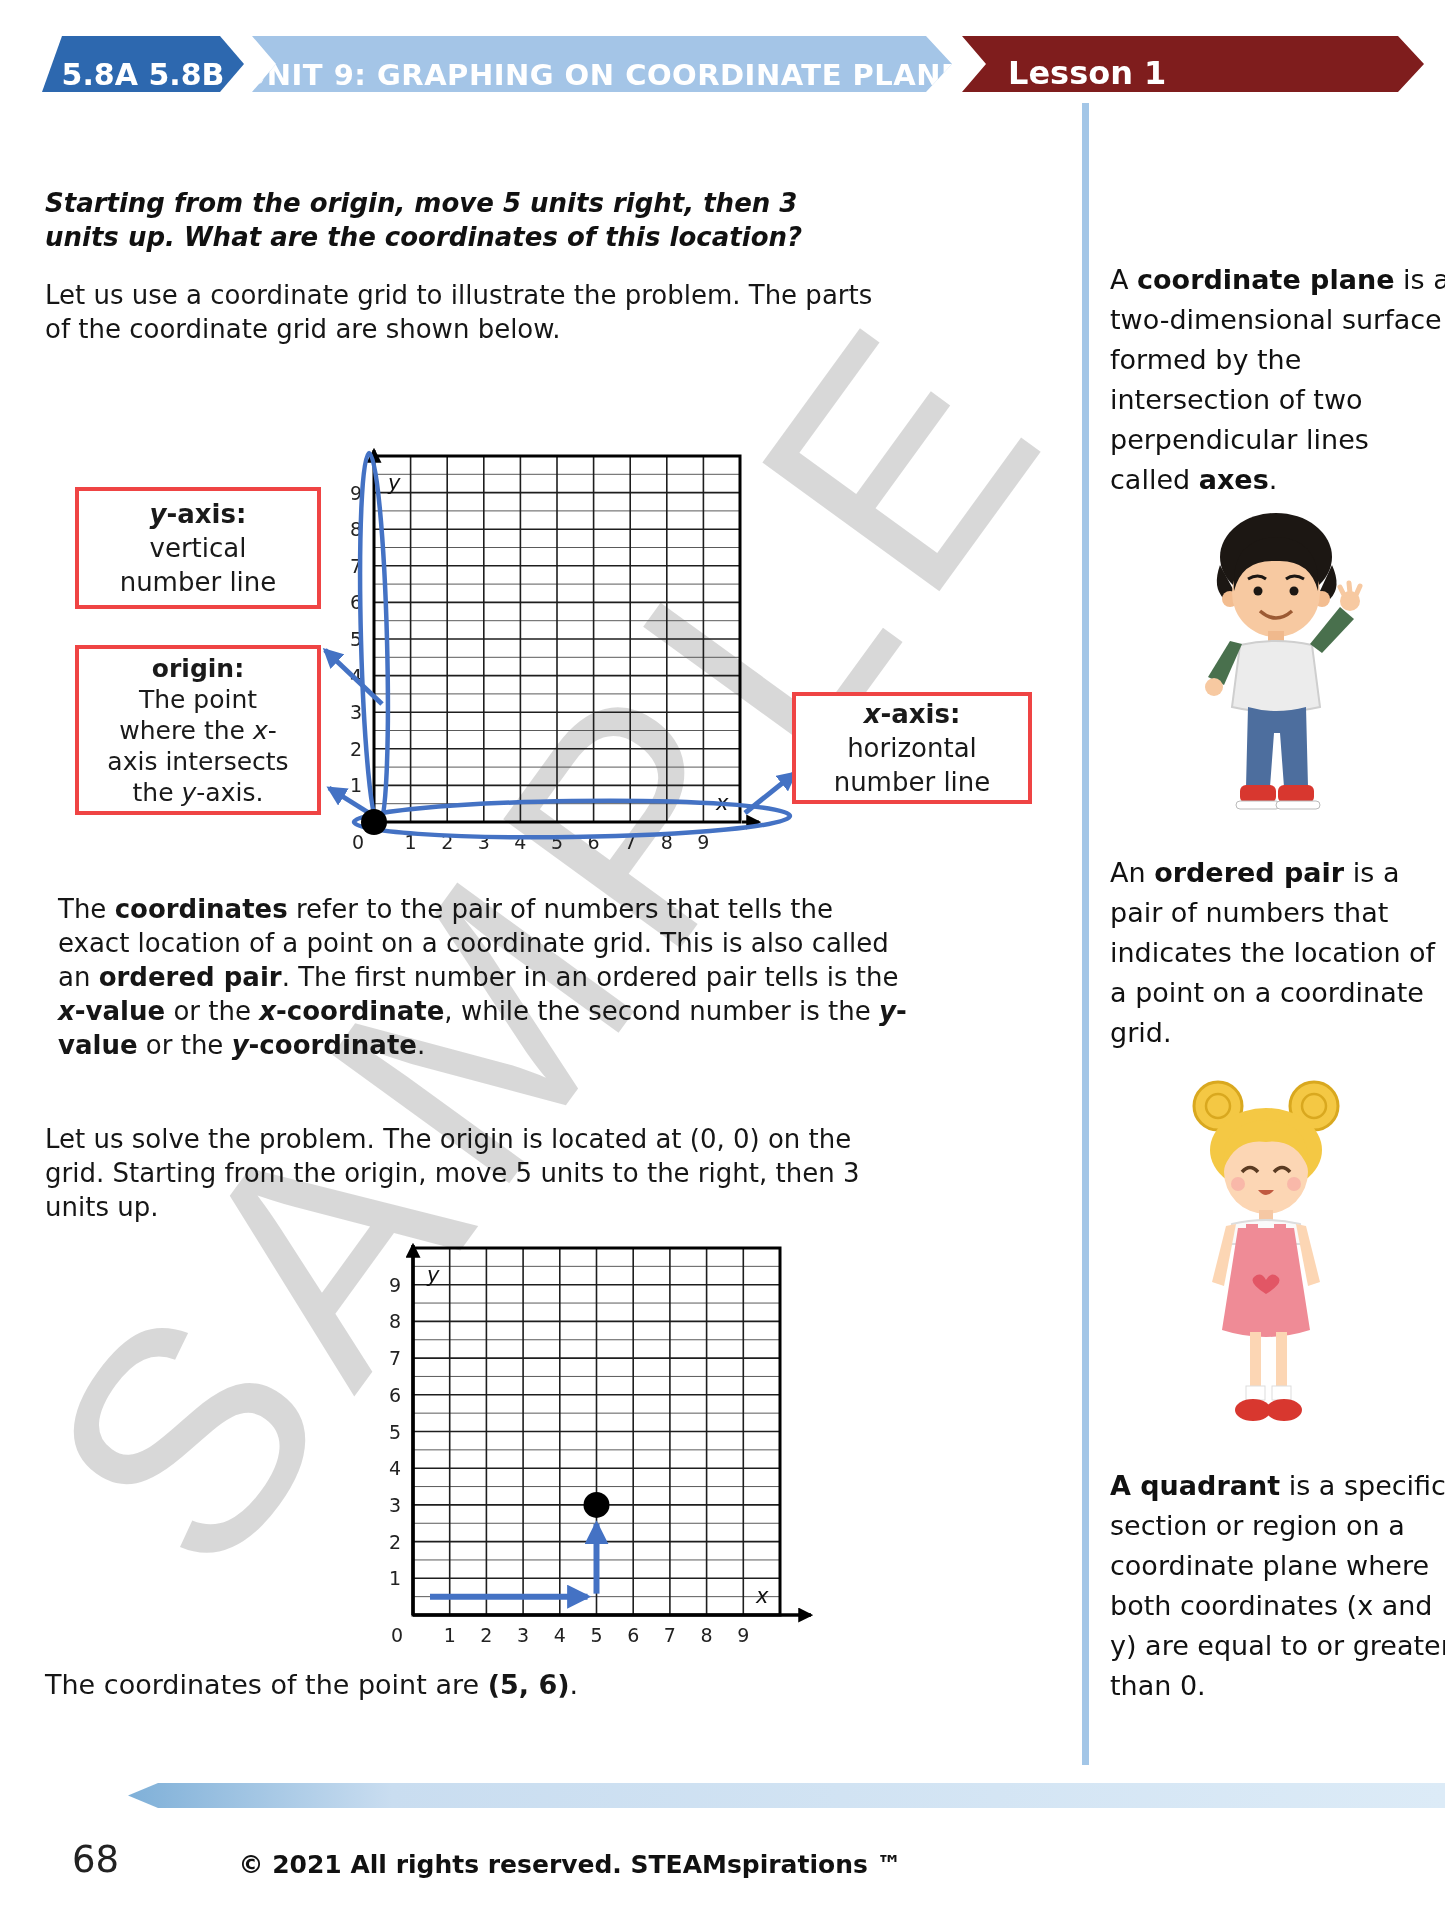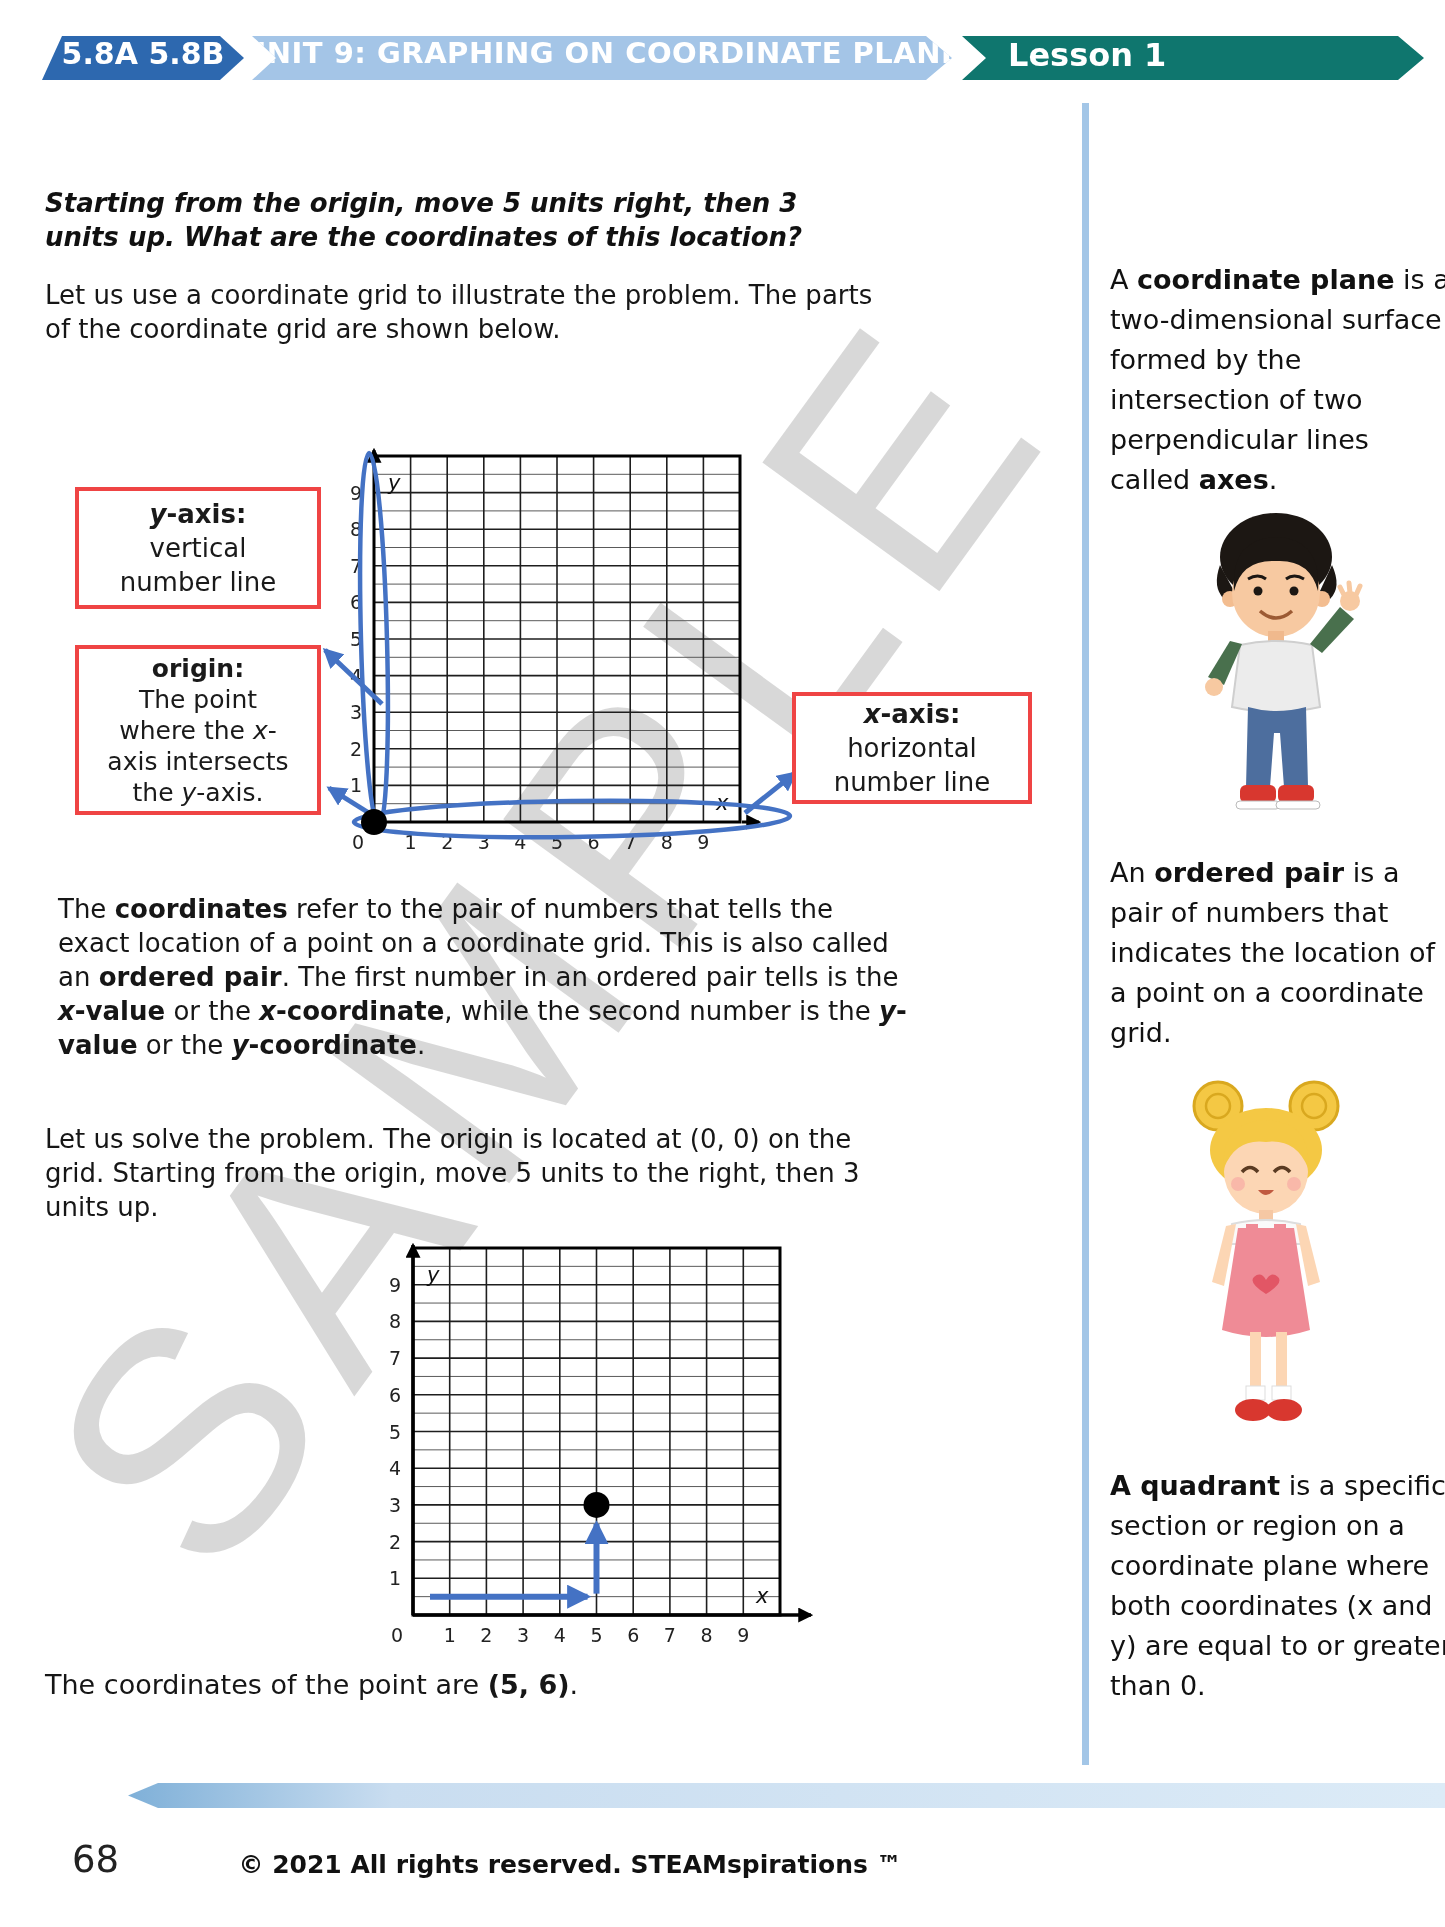--- a/index.html
+++ b/index.html
@@ -7,28 +7,28 @@
         font-family:"DejaVu Sans",sans-serif;color:#1a1a1a;margin:0 auto;}
 
   
   #watermark{position:absolute;left:-270px;top:770px;width:1640px;height:340px;
              transform:rotate(-54deg);transform-origin:center;
              font-size:318px;font-weight:400;letter-spacing:26px;text-align:center;
              color:#b9b9b9;opacity:.55;z-index:0;user-select:none;
              font-family:"Liberation Sans",sans-serif;line-height:340px;}
 
   
-  .band{position:absolute;top:36px;height:44px;display:flex;align-items:flex-start;z-index:5;}
+  .band{position:absolute;top:36px;height:56px;display:flex;align-items:flex-end;z-index:5;}
   #band-standards{left:42px;width:202px;background:#2d68af;
       clip-path:polygon(20px 0,calc(100% - 24px) 0,100% 50%,calc(100% - 24px) 100%,0 100%);
       justify-content:center;}
   #band-unit{left:252px;width:700px;background:#a4c5e7;
       clip-path:polygon(0 0,calc(100% - 26px) 0,100% 50%,calc(100% - 26px) 100%,0 100%,24px 50%);
       justify-content:center;}
-  #band-lesson{left:962px;width:462px;background:#0f766e;
+  #band-lesson{left:962px;width:462px;background:#7f1d1d;
       clip-path:polygon(0 0,calc(100% - 26px) 0,100% 50%,calc(100% - 26px) 100%,0 100%,24px 50%);}
   .band span{color:#fff;font-weight:bold;white-space:nowrap;}
   #band-standards span{font-size:30px;}
   #band-unit span{font-size:29px;letter-spacing:.5px;}
   #band-lesson span{font-size:32px;padding-left:46px;}
 
   
   .abs{position:absolute;z-index:2;}
   #page-title{left:74px;top:118px;font-size:43px;font-style:italic;color:#161616;}
   #page-title>span{display:inline-block;transform:scaleX(.93);transform-origin:left;}

